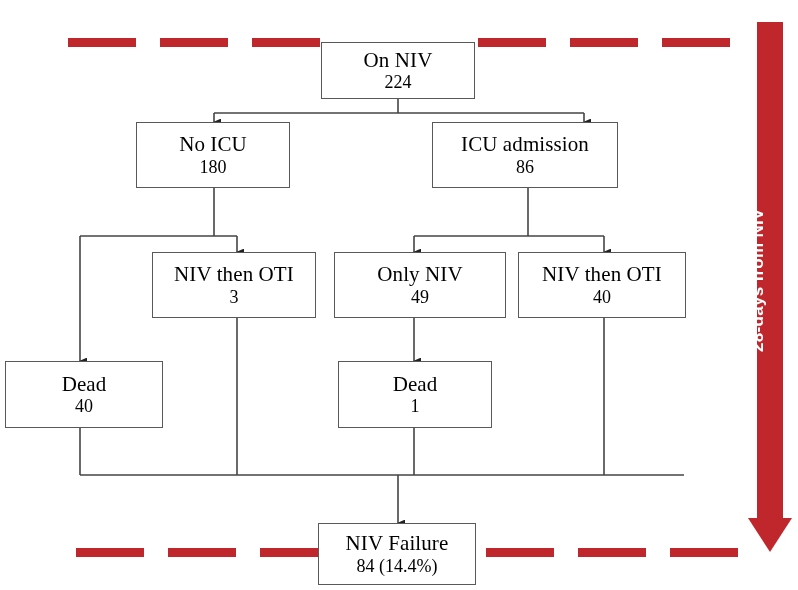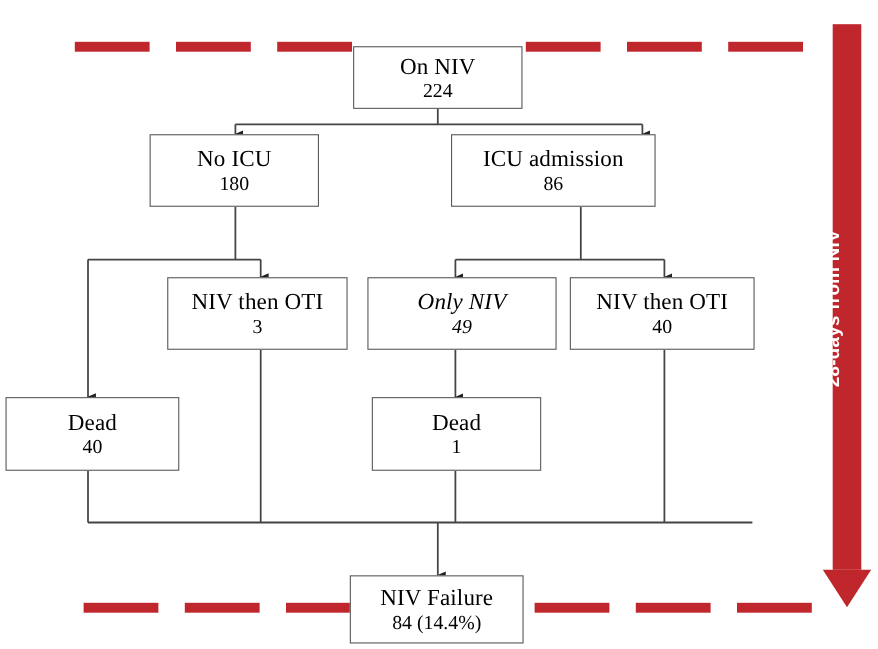--- a/index.html
+++ b/index.html
@@ -162,31 +162,31 @@
   <div class="node" style="left:321px; top:5px; width:154px; height:57px;margin-top:37px;">
     <span class="lbl">On NIV</span>
     <span class="val">224</span>
   </div>
 
   <div class="node" style="left:136px; top:122px; width:154px; height:66px;">
     <span class="lbl">No ICU</span>
     <span class="val">180</span>
   </div>
 
-  <div class="node" style="left:410px; top:122px; width:186px; height:66px;font-family:Liberation Serif, serif;">
+  <div class="node" style="left:432px; top:122px; width:186px; height:66px;font-family:Liberation Serif, serif;">
     <span class="lbl">ICU admission</span>
     <span class="val">86</span>
   </div>
 
   <div class="node" style="left:152px; top:252px; width:164px; height:66px;">
     <span class="lbl">NIV then OTI</span>
     <span class="val">3</span>
   </div>
 
-  <div class="node" style="left:334px; top:252px; width:172px; height:66px;font-style:italic;">
+  <div class="node" style="left:334px; top:252px; width:172px; height:66px;">
     <span class="lbl">Only NIV</span>
     <span class="val">49</span>
   </div>
 
   <div class="node" style="left:518px; top:252px; width:168px; height:66px;">
     <span class="lbl">NIV then OTI</span>
     <span class="val">40</span>
   </div>
 
   <div class="node" style="left:5px; top:361px; width:158px; height:67px;">

